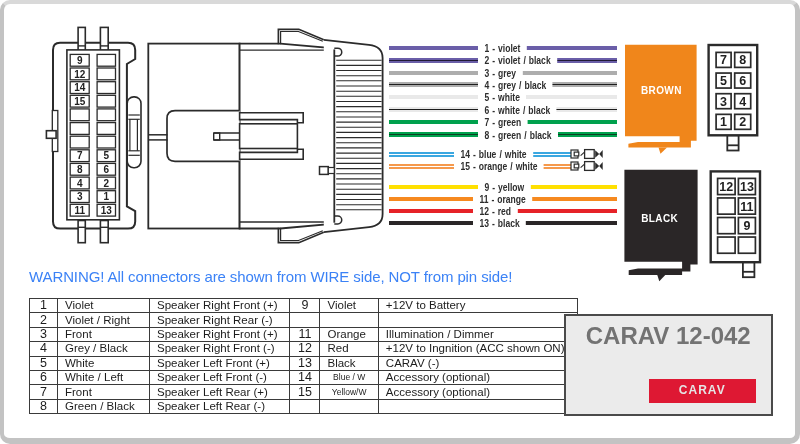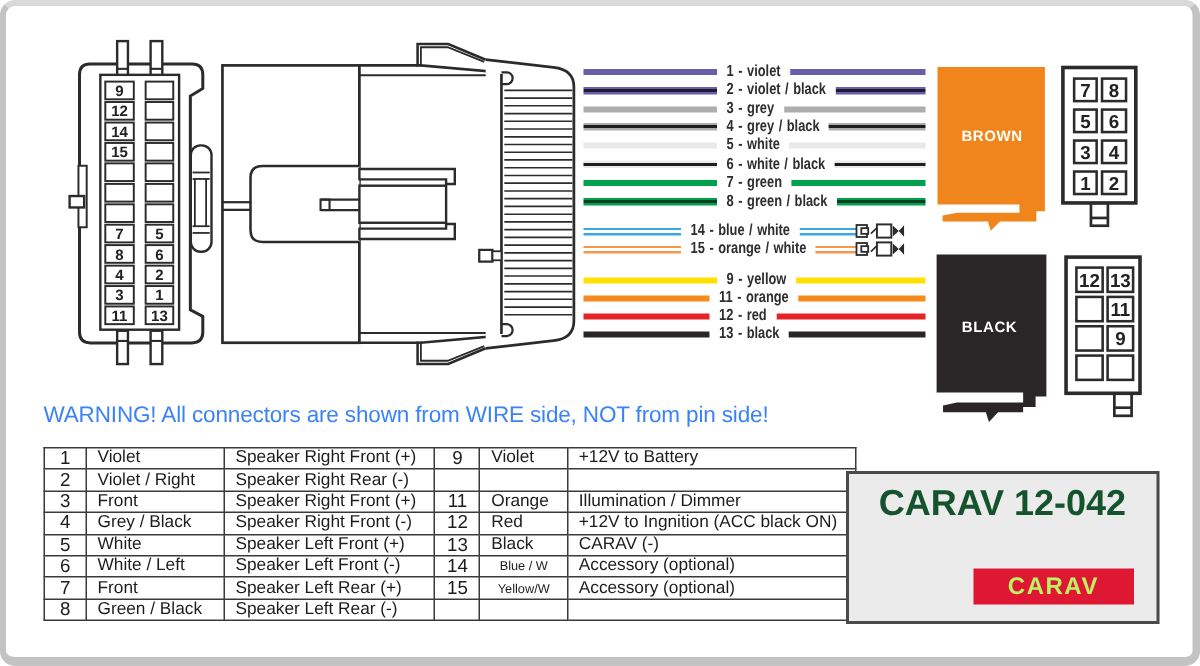--- a/index.html
+++ b/index.html
@@ -7,23 +7,23 @@
   .page{position:relative;width:800px;height:444px;background:#fff;overflow:hidden;}
   .frame{position:absolute;inset:0;border:4px solid #c3c3c3;border-top-color:#d9d9d9;border-bottom-width:6px;border-right-width:5px;border-radius:10px;box-sizing:border-box;z-index:60;pointer-events:none;}
   .bar{position:absolute;z-index:1;}
   .wl{position:absolute;transform:translateY(-50%) scaleX(0.8);transform-origin:0 50%;background:#fff;padding:0 8px;font-weight:bold;font-size:10.7px;word-spacing:0.8px;color:#2d2d2d;white-space:nowrap;z-index:2;line-height:11px;}
   .warn{position:absolute;left:29px;top:268px;font-size:15px;letter-spacing:-0.1px;color:#3b82f6;white-space:nowrap;text-align:right;}
   table.pt{position:absolute;left:29px;top:298px;border-collapse:collapse;table-layout:fixed;font-size:11.5px;color:#1c1c1c;}
   table.pt td{border:1px solid #3a3a3a;height:13.4px;padding:0 12px 0 7px;overflow:hidden;white-space:nowrap;vertical-align:middle;line-height:11px;}
   table.pt td.n{text-align:center;padding:0;font-size:12.5px;}
   table.pt td.s{font-size:8.5px;padding:0;text-align:center;}
   .cbox{position:absolute;left:564px;top:313.5px;width:204.5px;height:98px;background:#ebebeb;border:2px solid #4a4a4a;z-index:5;}
-  .ctitle{position:absolute;left:0;right:0;top:6.5px;text-align:center;font-size:24px;font-weight:bold;color:#14532d;letter-spacing:0px;}
+  .ctitle{position:absolute;left:0;right:0;top:6.5px;text-align:center;font-size:24px;font-weight:bold;color:#737373;letter-spacing:0px;}
   .clogo{position:absolute;left:83px;top:63.5px;width:106.5px;height:23.8px;background:#de1833;}
-  .clogo span{position:absolute;left:0;right:0;top:4px;text-align:center;font-size:16px;font-weight:bold;color:#bef264;letter-spacing:1px;}
+  .clogo span{position:absolute;left:0;right:0;top:4px;text-align:center;font-size:12px;font-weight:bold;color:#e5e5e5;letter-spacing:1px;}
 </style>
 </head>
 <body>
 <div class="page">
   <svg width="800" height="292" viewBox="0 0 800 292" style="position:absolute;left:0;top:0;z-index:3;">
 
     <g stroke="#2b2b2b" fill="none">
       <rect x="127.2" y="96.9" width="13.8" height="70.9" rx="6.5" fill="#fff" stroke-width="1.6"></rect>
       <path d="M60,42.7 H128 Q135.2,42.7 135.2,49.9 V59 L126.9,64 V206.5 L135.2,211 V221.4 Q135.2,228.6 128,228.6 H60.2 Q53,228.6 53,221.4 V49.9 Q53,42.7 60,42.7 Z" fill="#fff" stroke-width="2"></path>
       <line x1="128.4" y1="115" x2="139.8" y2="115" stroke-width="1.2"></line>
@@ -281,21 +281,21 @@
           <td class="n">11</td>
           <td>Orange</td>
           <td>Illumination / Dimmer</td>
         </tr>
   <tr>
           <td class="n">4</td>
           <td>Grey / Black</td>
           <td>Speaker Right Front (-)</td>
           <td class="n">12</td>
           <td>Red</td>
-          <td>+12V to Ingnition (ACC black ON)</td>
+          <td>+12V to Ingnition (ACC shown ON)</td>
         </tr>
   <tr>
           <td class="n">5</td>
           <td>White</td>
           <td>Speaker Left Front (+)</td>
           <td class="n">13</td>
           <td>Black</td>
           <td>CARAV (-)</td>
         </tr>
   <tr>

